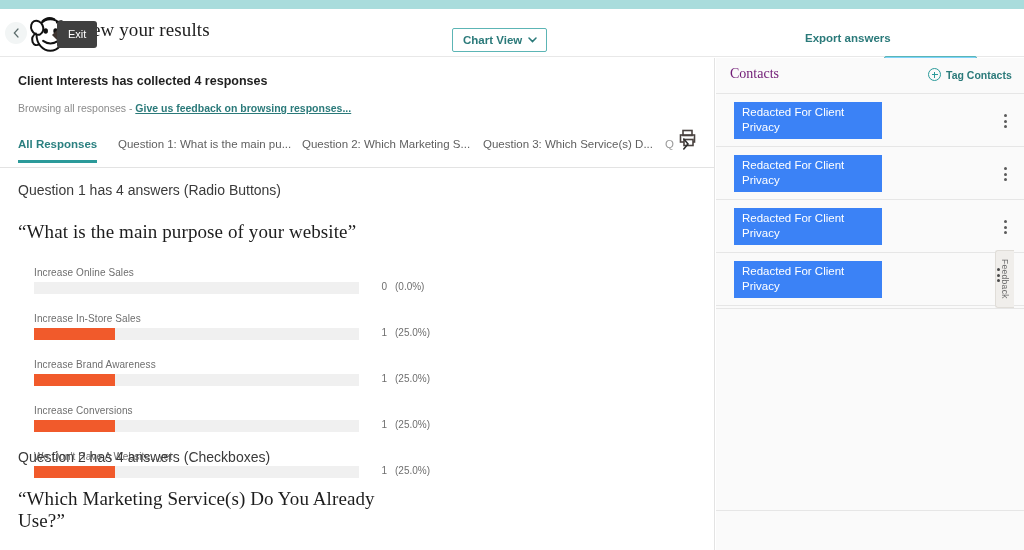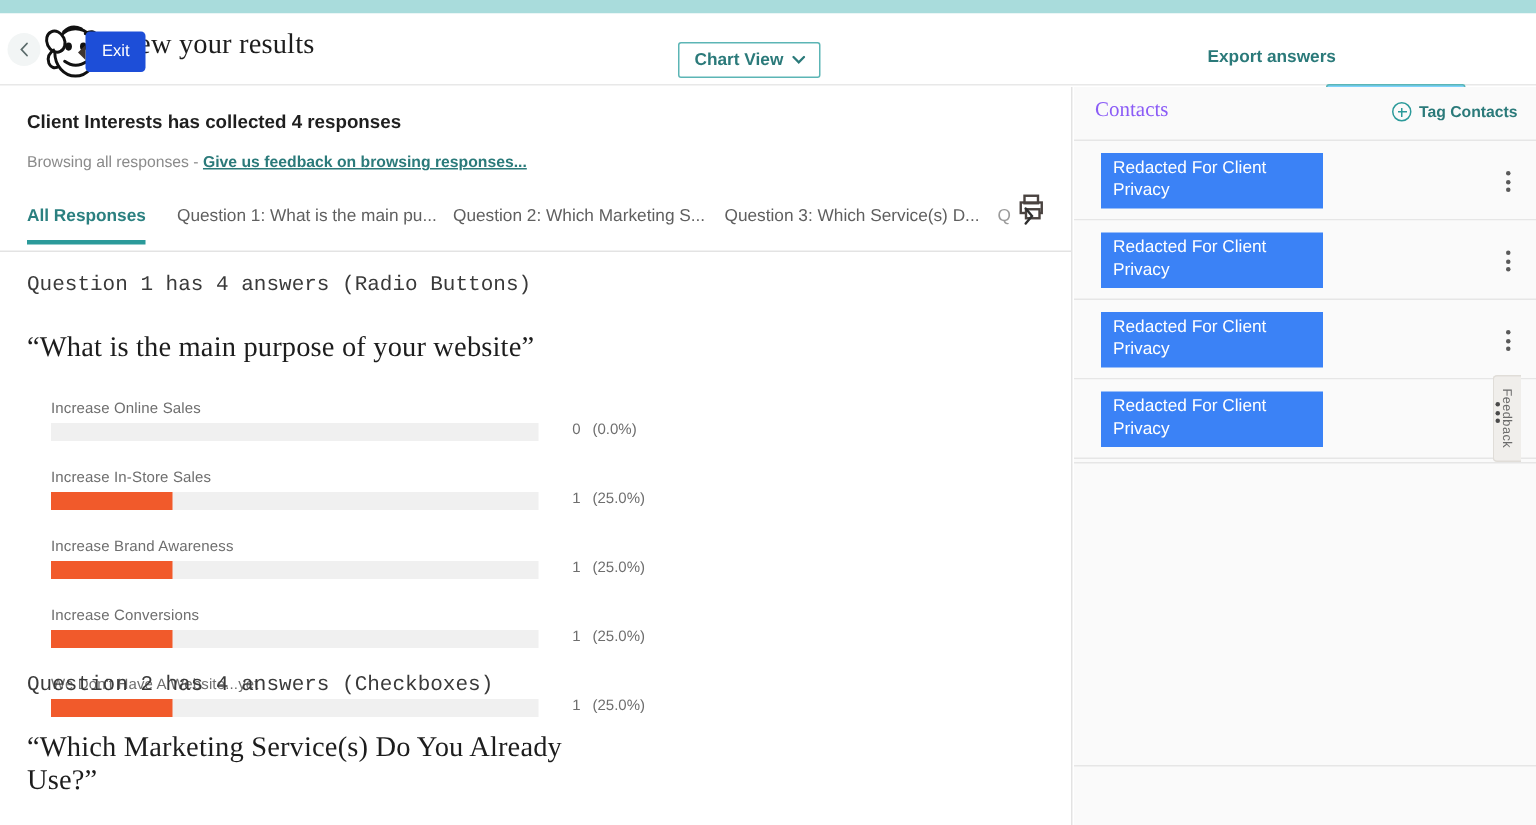--- a/index.html
+++ b/index.html
@@ -29,21 +29,21 @@
     color:#5b6b6b; font-size:12px; line-height:1; cursor:pointer;
   }
   .mc-logo { position:absolute; left:28px; top:4px; width:42px; height:40px; cursor:pointer; }
   .page-title {
     position:absolute; left:74px; top:10px;
     font-family:"Liberation Serif", serif;
     font-size:19px; color:#1d1d1d; letter-spacing:.1px; white-space:nowrap;
   }
   .exit-tip {
     position:absolute; left:57px; top:12px;
-    background:#1d4ed8; color:#fff;
+    background:#404040; color:#fff;
     font-size:11px; line-height:1; padding:8px 11px 8px 11px;
     border-radius:3px; white-space:nowrap; cursor:pointer;
   }
   .exit-tip::before {
     content:""; position:absolute; left:-5px; top:50%;
     transform:translateY(-50%);
     border-top:5px solid transparent; border-bottom:5px solid transparent;
     border-right:5px solid #3d3430;
   }
   .chartview-btn {
@@ -99,21 +99,21 @@
     position:absolute; top:4px; left:665px; font-size:11.5px;
     color:#9b9b9b; overflow:hidden; width:10px; white-space:nowrap;
   }
   .tab-next {
     position:absolute; left:682px; top:3px; font-size:14px;
     color:#3a3a3a; cursor:pointer; font-weight:700;
   }
 
   
   .qmeta {
-    font-family:Liberation Mono, monospace;
+    font-family:Liberation Sans, sans-serif;
     font-size:14px; color:#3a3a3a;
   }
   .qtitle {
     font-family:"Liberation Serif", serif;
     font-size:19px; color:#1d1d1d; letter-spacing:.1px;
   }
   .answer-row { position:relative;margin-left:16px; }
   .answer-label {
     font-size:10px; color:#6e6e6e; margin-bottom:4px; letter-spacing:.1px;
   }
@@ -135,21 +135,21 @@
   .contacts-panel {
     position:absolute; left:716px; top:58px; width:308px; height:492px;
     background:#fafafa;
   }
   .contacts-head {
     position:absolute; left:0; top:0; width:308px; height:36px;
     background:#fafafa; border-bottom:1px solid #e6e6e6;
   }
   .contacts-title {
     position:absolute; left:14px; top:8px;
-    font-family:"Liberation Serif", serif; font-size:14px; color:#8b5cf6;
+    font-family:"Liberation Serif", serif; font-size:14px; color:#701a75;
   }
   .tag-contacts {
     position:absolute; left:212px; top:10px;
     display:flex; align-items:center; gap:5px;
     color:#2b7a7a; font-size:10.5px; font-weight:700; cursor:pointer;
   }
   .plus-circle {
     width:13px; height:13px; border-radius:50%; border:1.6px solid #2b9a9a;
     position:relative; flex:none;
   }

